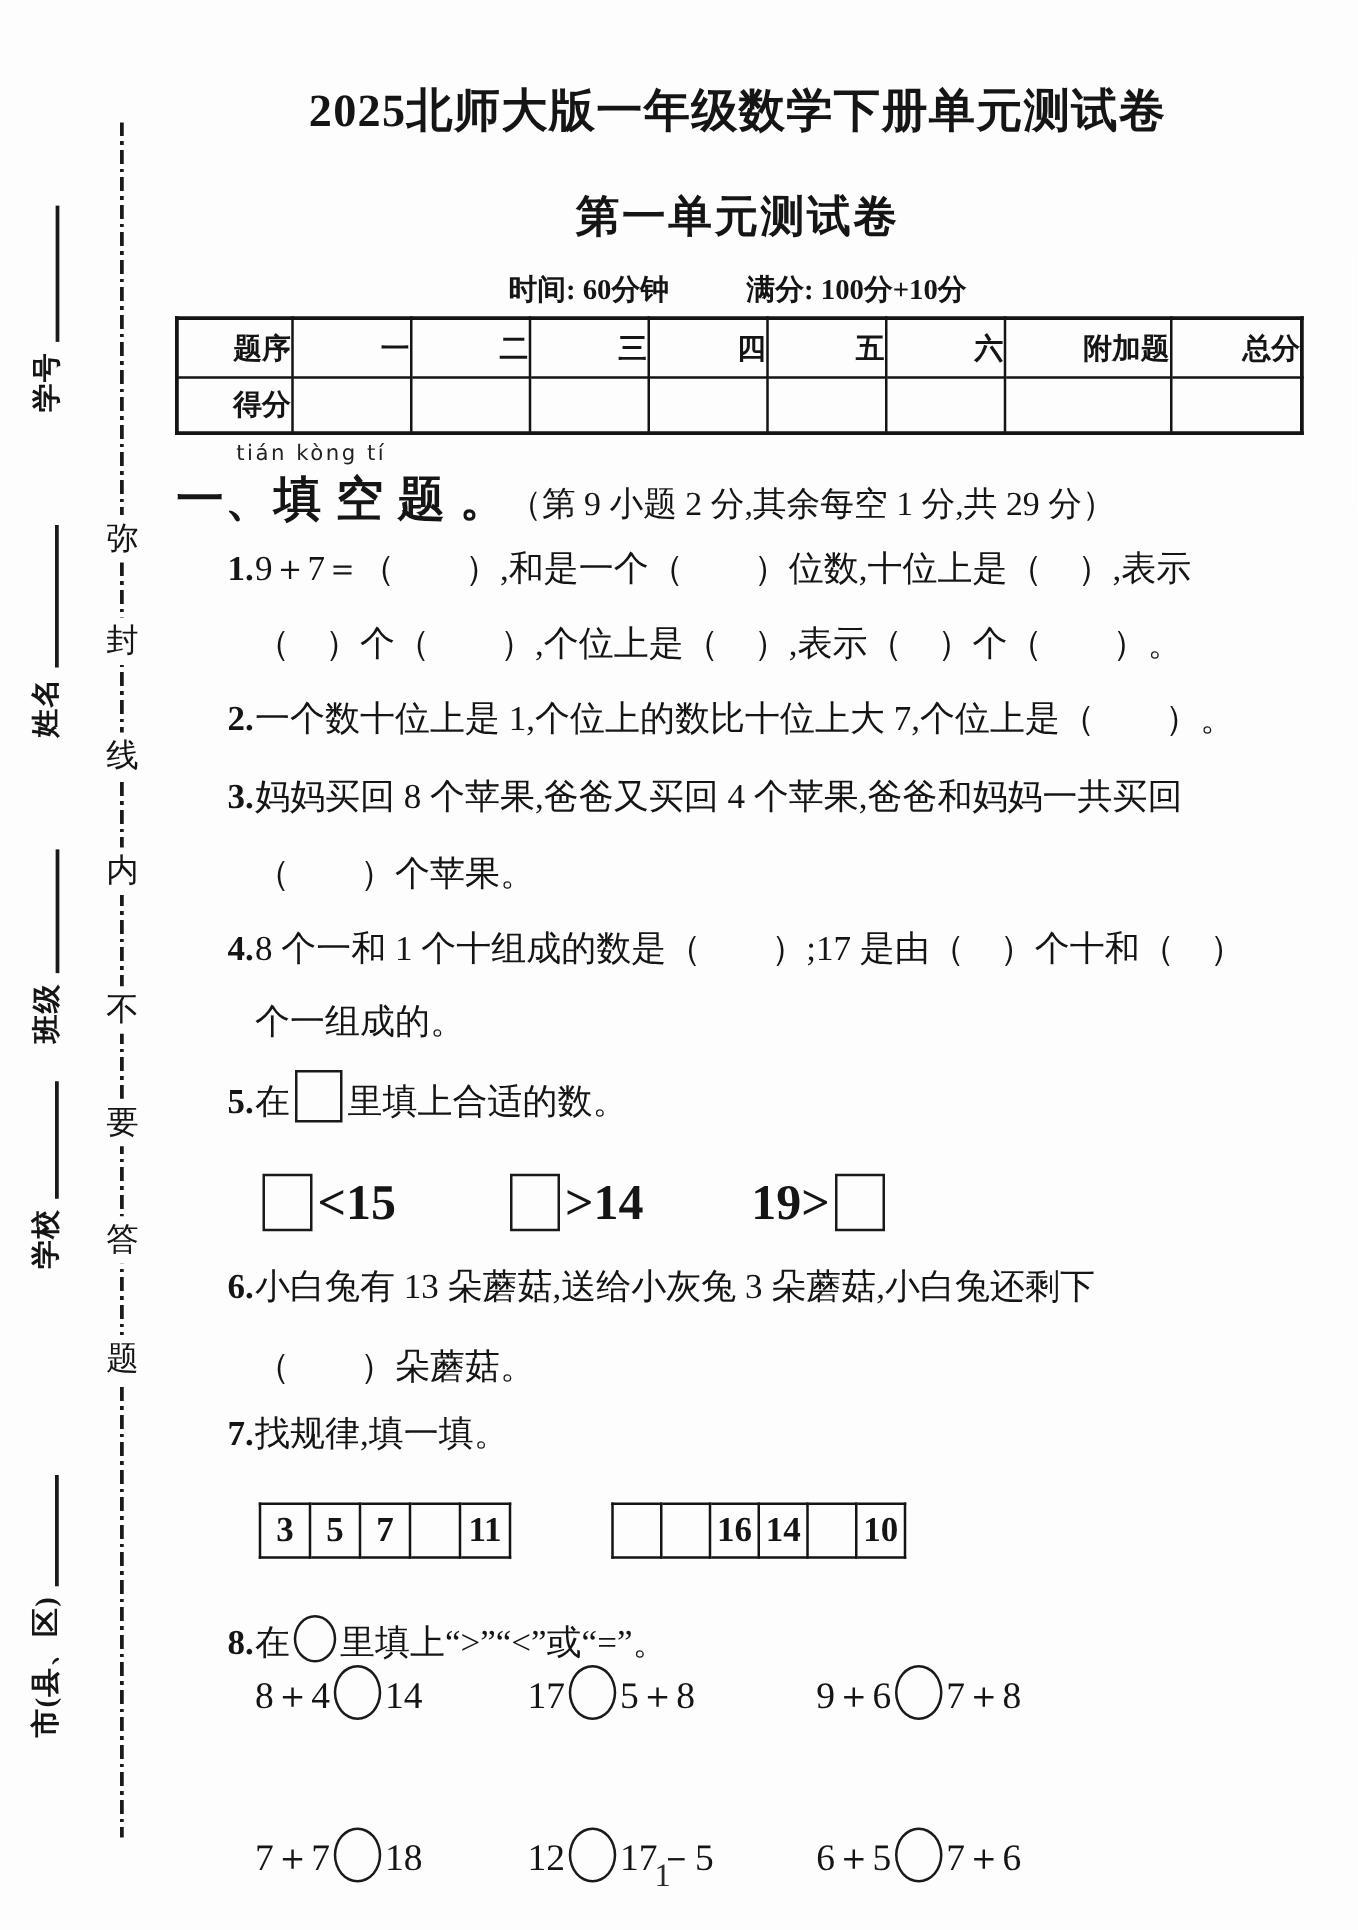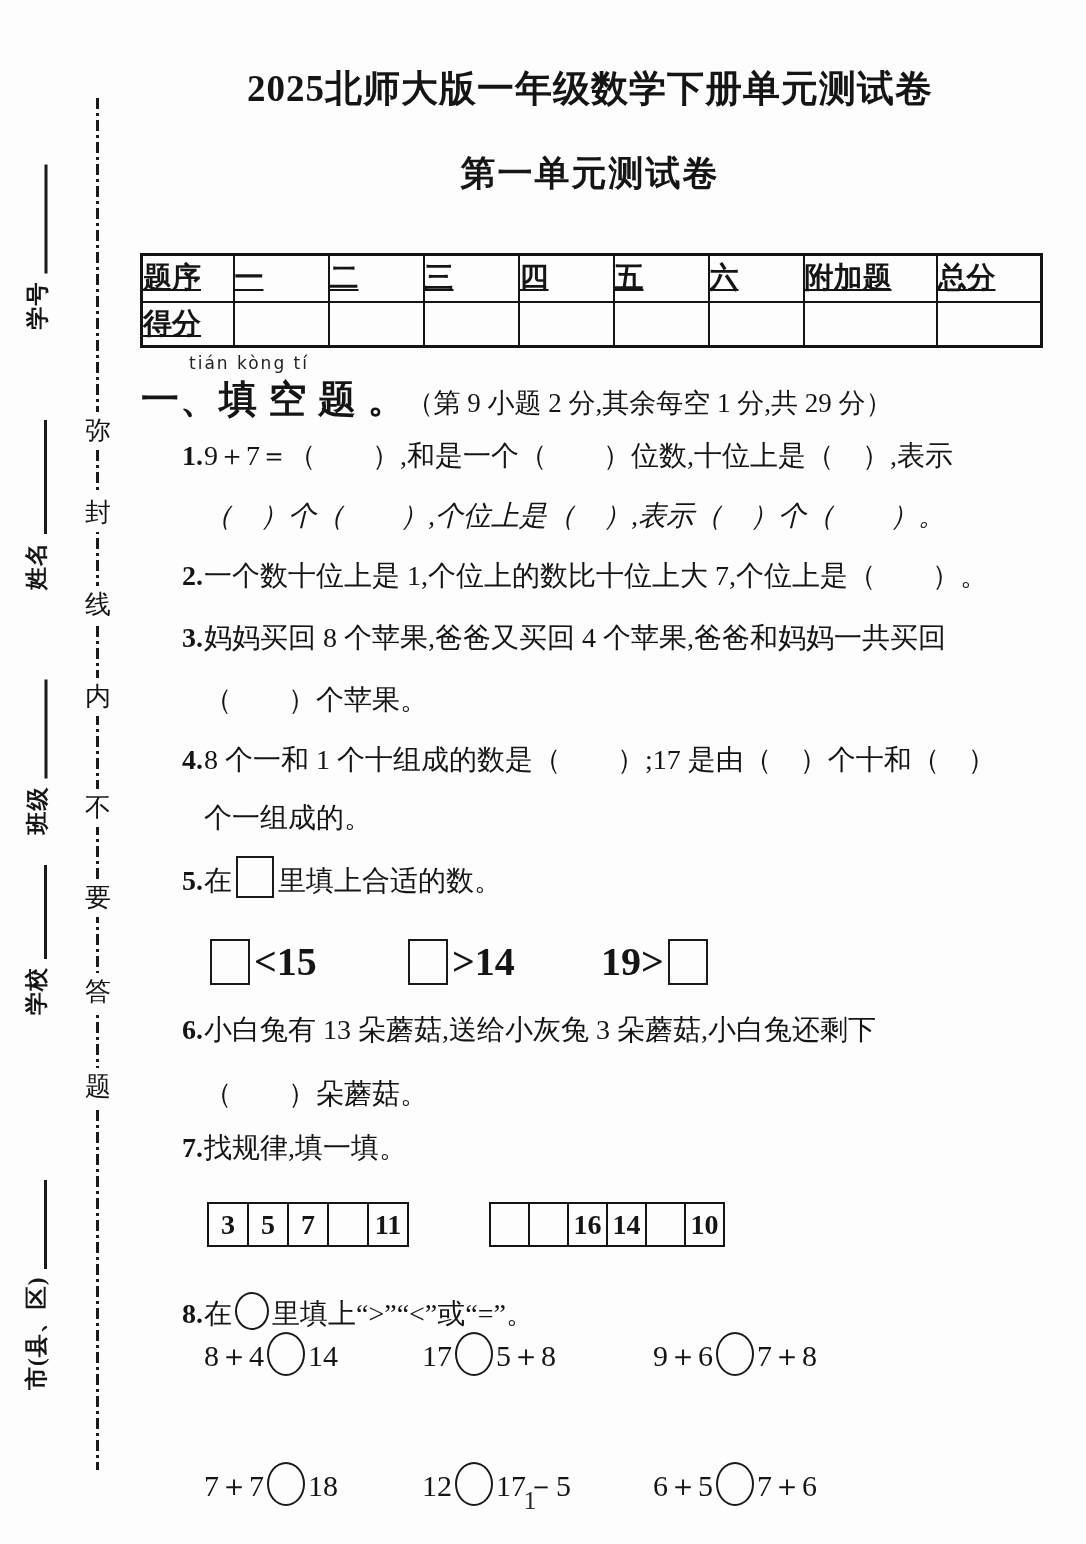--- a/index.html
+++ b/index.html
@@ -54,39 +54,39 @@
               font-size: 37px; font-weight: 900; letter-spacing: 1px; }
   .subtitle { top: 150px; left: 140px; width: 900px; text-align: center;
               font-size: 35px; font-weight: 900; letter-spacing: 2px; }
   .info     { top: 216px; left: 140px; width: 900px;
               display: flex; justify-content: center; gap: 62px;
               font-size: 23px; font-weight: 700; }
 
   
   .score-table { top: 253px; left: 140px; }
   .score-table table { border-collapse: collapse; table-layout: fixed; border: 3px solid #141414; }
-  .score-table td { border: 2px solid #141414; text-align: left; font-size: 29px; font-weight: 700; padding: 0; text-decoration: underline; }
+  .score-table td { border: 2px solid #141414; text-align: right; font-size: 23px; font-weight: 700; padding: 0; }
   .score-table tr.hdr  { height: 47px; }
   .score-table tr.body { height: 45px; }
   col.c-label { width: 92px; }  col.c-num { width: 95px; }
   col.c-extra { width: 133px; } col.c-total { width: 105px; }
 
   
   .pinyin { top: 353px; left: 189px; font-size: 17px; letter-spacing: 2px;
             font-family: "DejaVu Sans", sans-serif; color:#222; }
   .sec-line { top: 374px; left: 141px; white-space: nowrap; }
   .sec-head { font-size: 38px; font-weight: 700; letter-spacing: 1px; }
   .sec-note { font-size: 27px; font-weight: 400; }
 
   
   .q-line { position: absolute; font-size: 28px; line-height: 1.25; white-space: nowrap; }
   .q-no   { font-weight: 700; margin-right: 1px; }
 
   .q1l1 { top: 438px;  left: 182px; }
-  .q1l2 { top: 498px;  left: 204px; font-style: italic; }
+  .q1l2 { top: 498px;  left: 204px; }
   .q2   { top: 558px;  left: 182px; }
   .q3l1 { top: 620px;  left: 182px; }
   .q3l2 { top: 682px;  left: 204px; }
   .q4l1 { top: 742px;  left: 182px; }
   .q4l2 { top: 800px;  left: 204px; }
   .q5   { top: 856px;  left: 182px; }
   .q6l1 { top: 1012px; left: 182px; }
   .q6l2 { top: 1076px; left: 204px; }
   .q7   { top: 1130px; left: 182px; }
   .q8   { top: 1270px; left: 182px; margin-top: 22px; }
@@ -155,20 +155,24 @@
   <span class="seal-char sc-1">封</span>
   <span class="seal-char sc-2">线</span>
   <span class="seal-char sc-3">内</span>
   <span class="seal-char sc-4">不</span>
   <span class="seal-char sc-5">要</span>
   <span class="seal-char sc-6">答</span>
   <span class="seal-char sc-7">题</span>
 
   <div class="abs title">2025北师大版一年级数学下册单元测试卷</div>
   <div class="abs subtitle">第一单元测试卷</div>
+  <div class="abs info">
+    <span>时间: 60分钟</span>
+    <span>满分: 100分+10分</span>
+  </div>
 
   <div class="abs score-table">
     <table>
       <colgroup>
         <col class="c-label">
           <col class="c-num">
           <col class="c-num">
           <col class="c-num">
         <col class="c-num">
           <col class="c-num">

